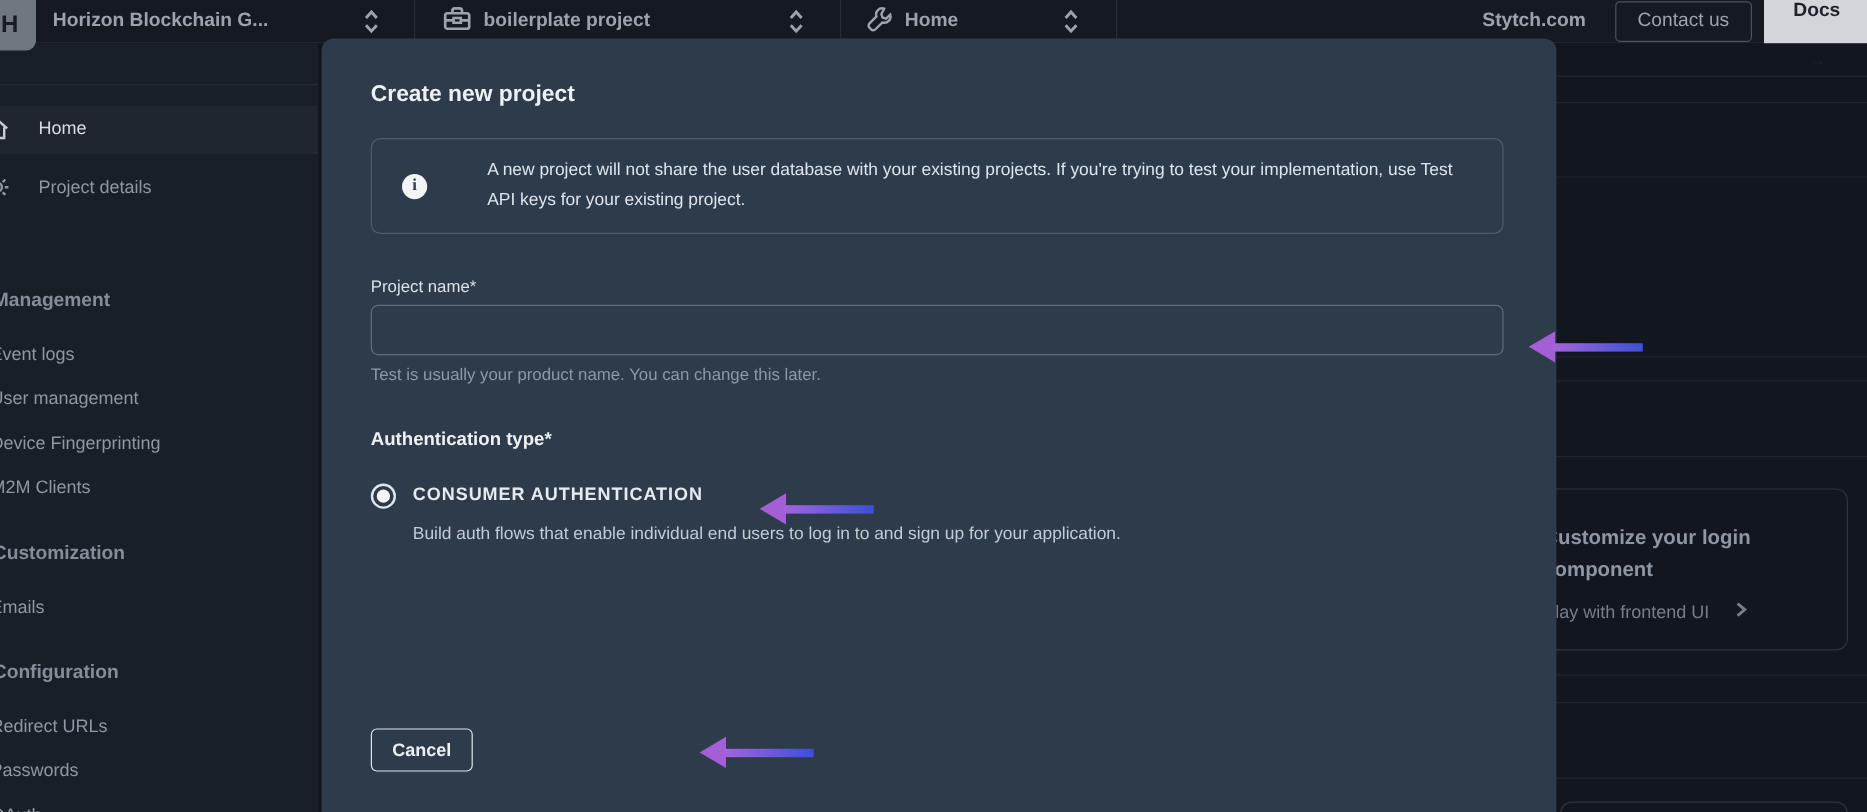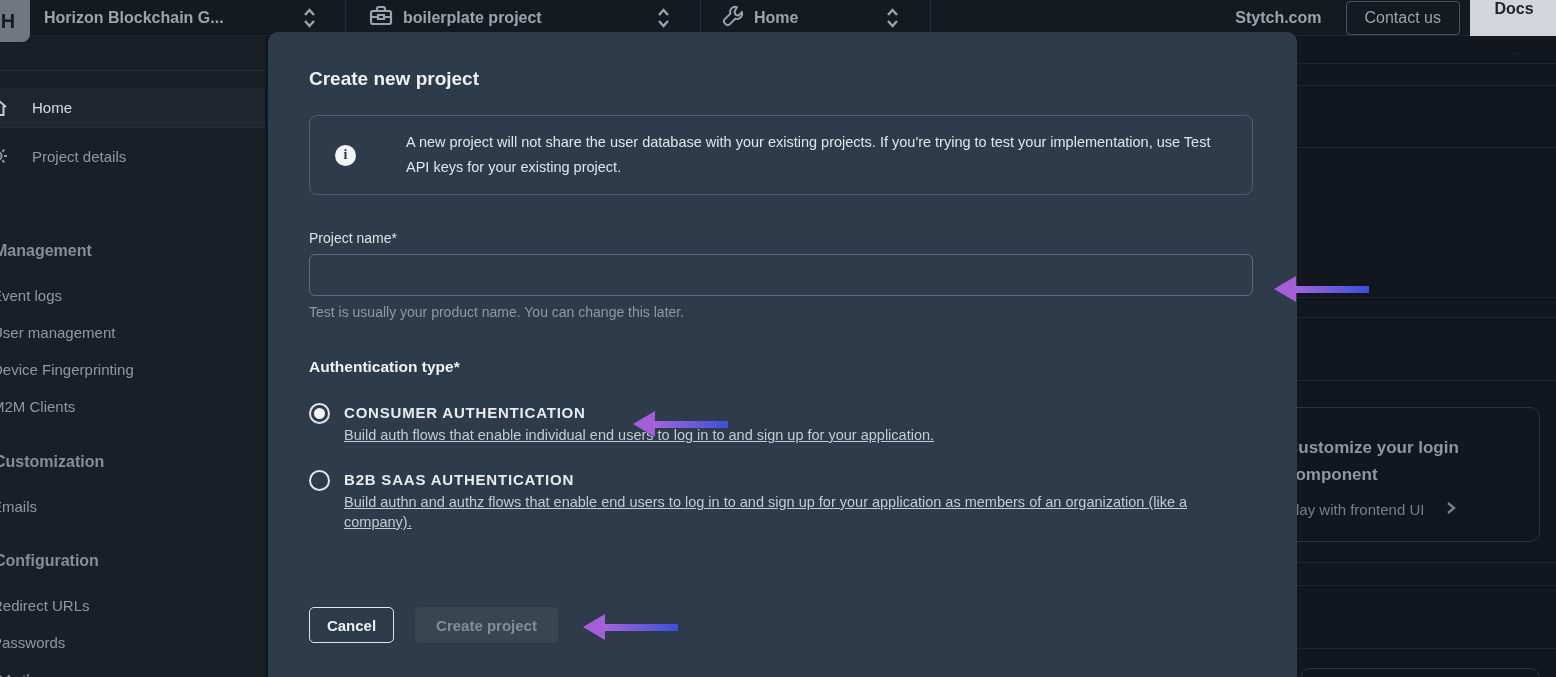--- a/index.html
+++ b/index.html
@@ -64,23 +64,23 @@
   .helper { margin-top:8px; color:#8d99a6; font-size:14px; }
 
   .auth-label { margin-top:38px; color:#eef1f4; font-weight:bold; font-size:15.5px; }
   .radio-option { position:relative; margin-top:28px; padding-left:35px; }
   .radio-option.second { margin-top:26px; }
   .radio { position:absolute; left:0; top:-1px; width:21px; height:21px; border-radius:50%;
            border:2px solid #dfe5ea; }
   .radio.selected::after { content:""; position:absolute; left:3px; top:3px; width:11px; height:11px;
                            border-radius:50%; background:#f2f4f6; }
   .radio-title { color:#e6ebf0; font-weight:bold; font-size:15px; letter-spacing:0.8px; }
-  .radio-desc { margin-top:4px; color:#c3cbd4; font-size:14.5px; line-height:20px; max-width:905px;text-decoration:underline; }
-
-  .btn-row { position:absolute; left:41px; top:575px; display:flex; gap:21px; }
+  .radio-desc { margin-top:14px; color:#c3cbd4; font-size:14.5px; line-height:20px; max-width:905px; }
+
+  .btn-row { position:absolute; left:41px; top:575px; display:flex; gap:6px; }
   .cancel-btn { width:85px; height:36px; border:1.5px solid #dfe5ea; border-radius:5px;
                 background:transparent; color:#eef1f4; font-weight:bold; font-size:15px;
                 display:flex; align-items:center; justify-content:center; }
   .create-btn { width:143px; height:36px; border:none; border-radius:5px; background:#3a4552;
                 color:#828d99; font-weight:bold; font-size:15px;
                 display:flex; align-items:center; justify-content:center; }
 
   
   .arrow { position:absolute; display:flex; align-items:center; z-index:20; }
   .arrow .head { width:0; height:0; border-top:13px solid transparent; border-bottom:13px solid transparent;
@@ -225,33 +225,25 @@
     <div class="helper">Test is usually your product name. You can change this later.</div>
 
     <div class="auth-label">Authentication type*</div>
 
     <div class="radio-option">
       <span class="radio selected"></span>
       <div class="radio-title">CONSUMER AUTHENTICATION</div>
       <div class="radio-desc">Build auth flows that enable individual end users to log in to and sign up for your application.</div>
     </div>
 
-    <div class="radio-option second">
-      <span class="radio"></span>
-      <div class="radio-title">B2B SAAS AUTHENTICATION</div>
-      <div class="radio-desc">Build authn and authz flows that enable end users to log in to and sign up for your application as members of an organization (like a company).</div>
-    </div>
 
     <div class="btn-row">
       <div class="cancel-btn">
         <span>Cancel</span>
       </div>
-      <div class="create-btn">
-        <span>Create project</span>
-      </div>
     </div>
   </div>
 
   <div class="arrow" style="left:1274px; top:276px">
     <div class="head"></div>
     <div class="tail"></div>
   </div>
   <div class="arrow" style="left:633px; top:411px">
     <div class="head"></div>
     <div class="tail"></div>

